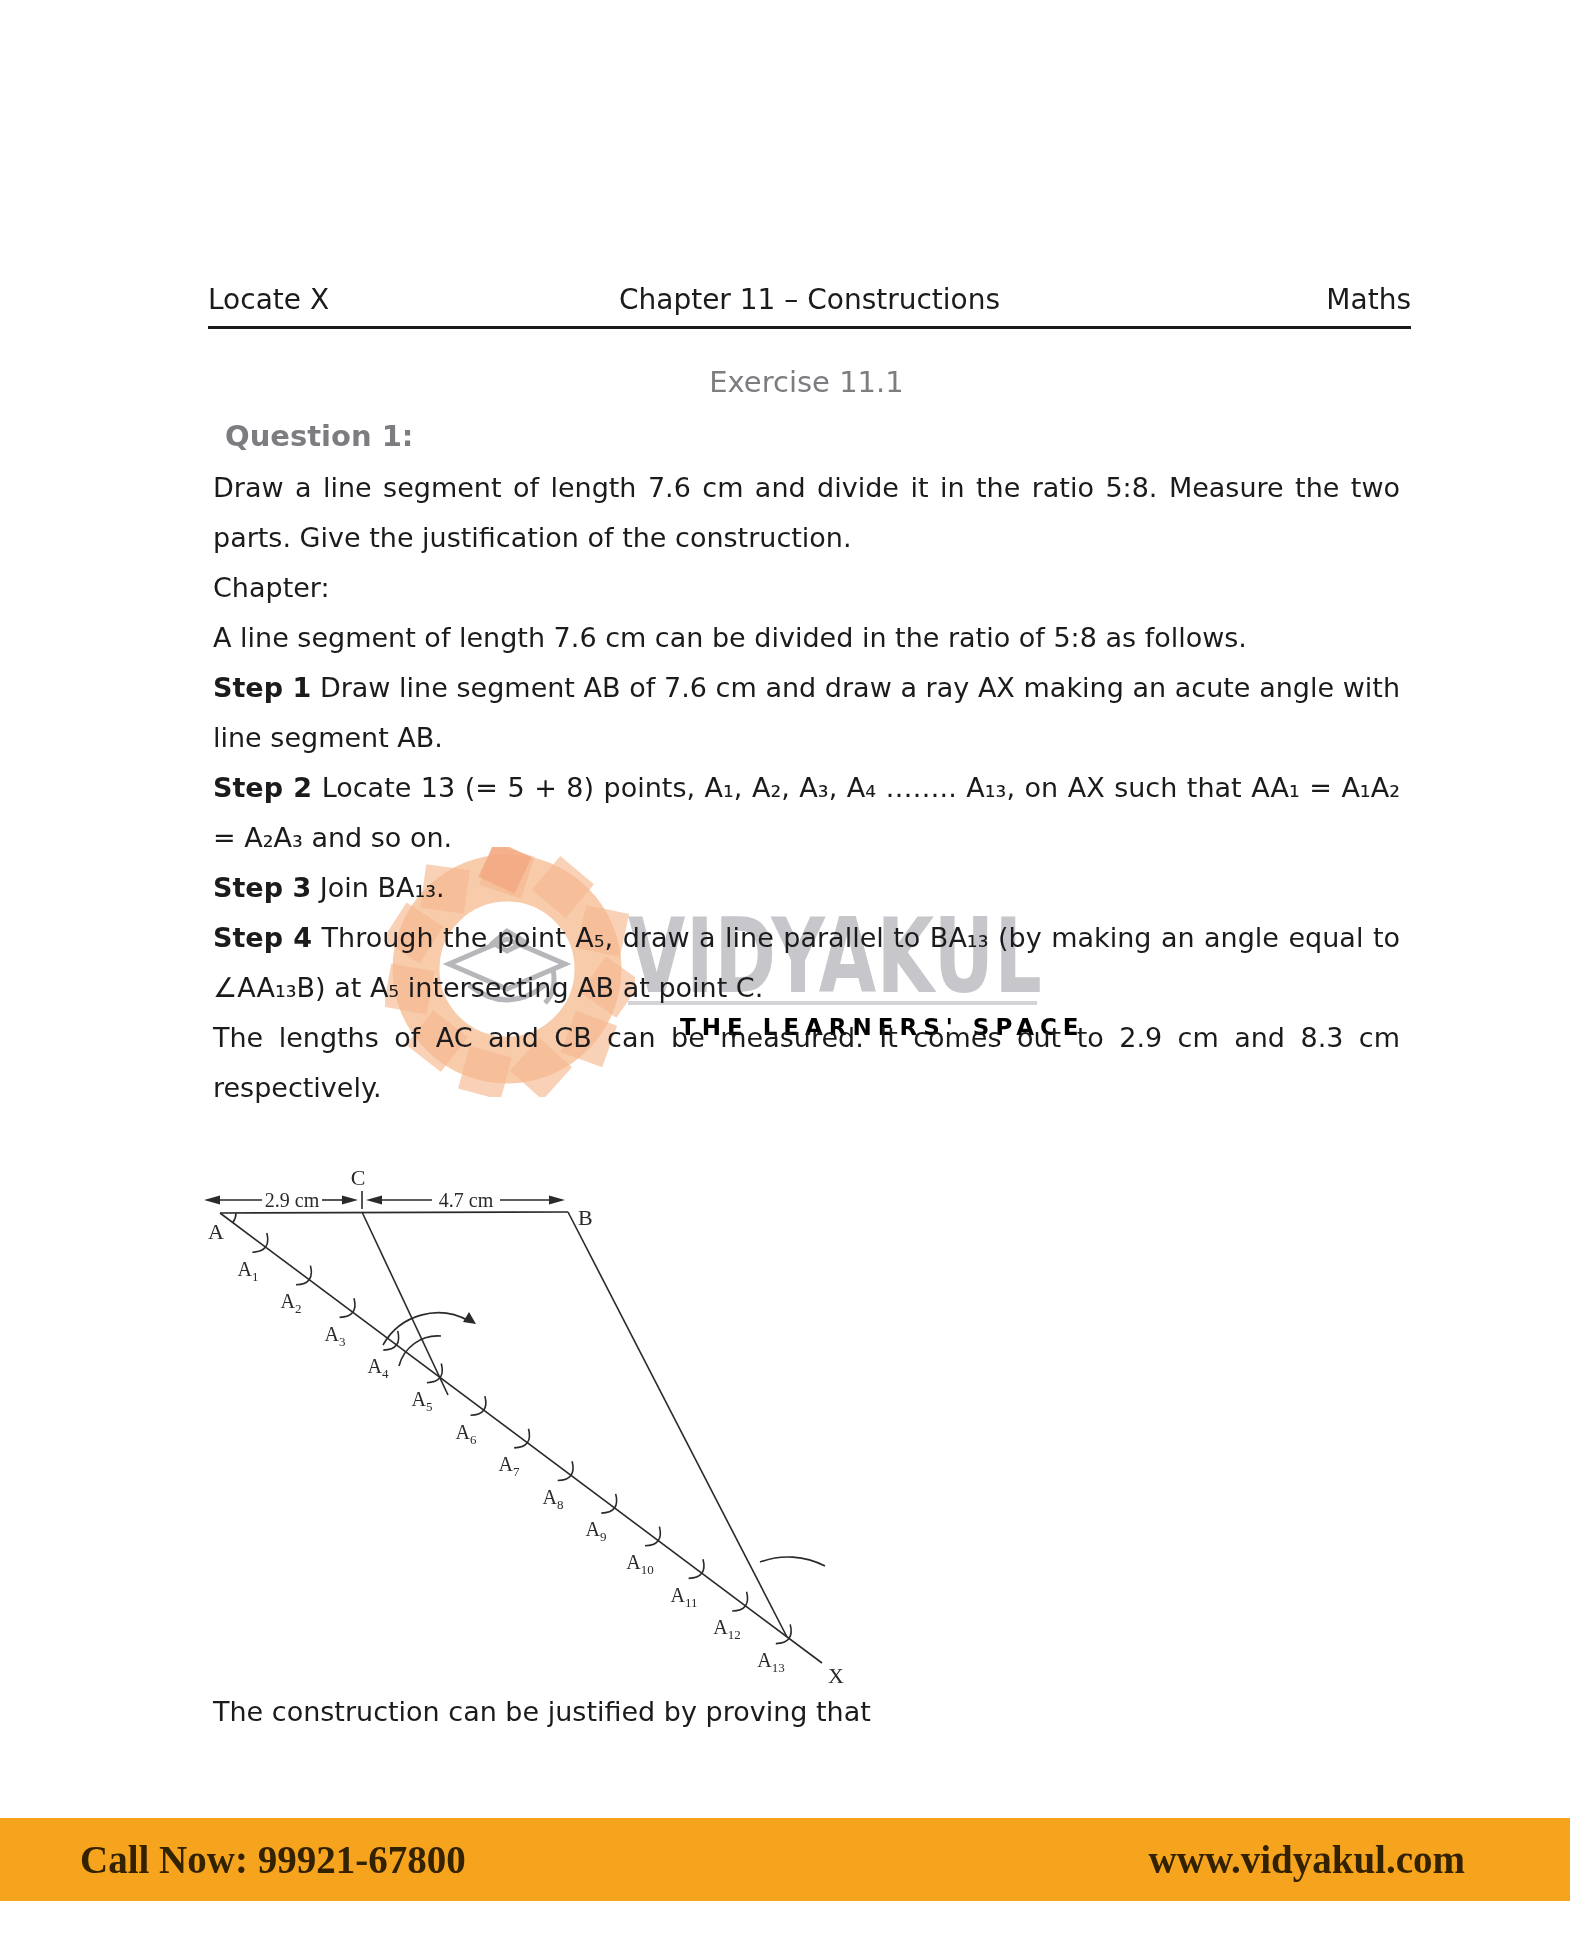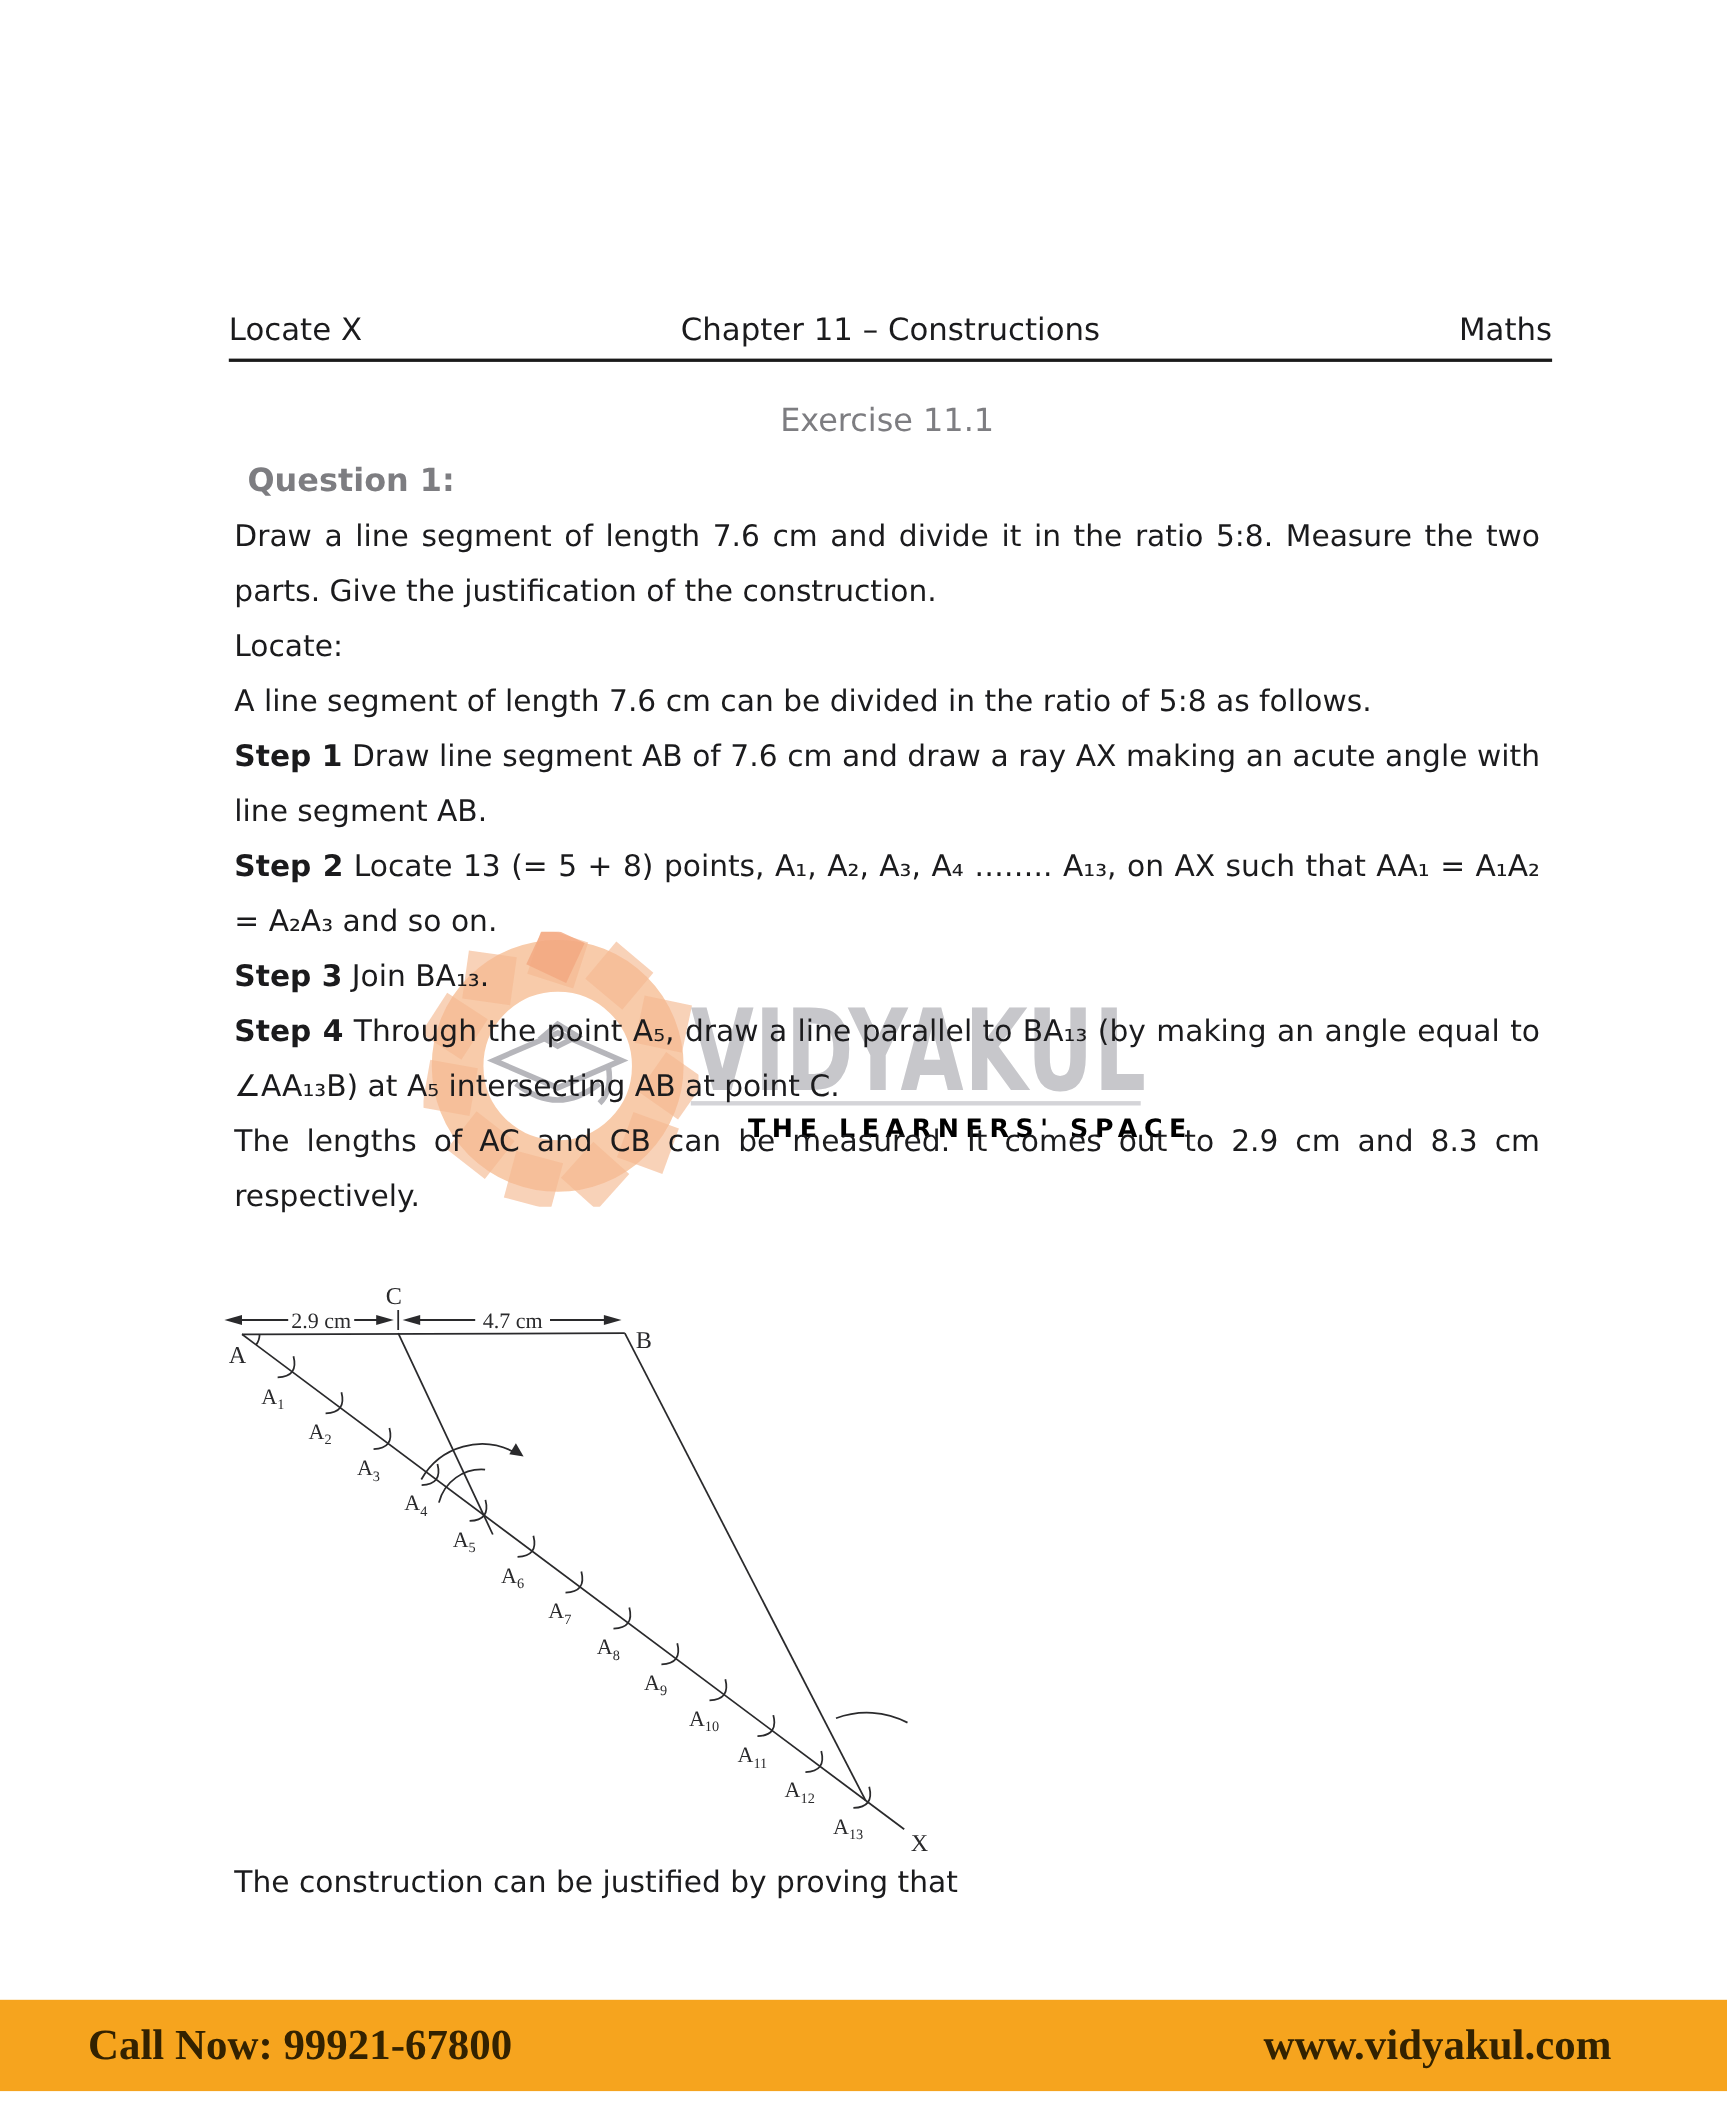--- a/index.html
+++ b/index.html
@@ -106,21 +106,21 @@
     <span class="center">Chapter 11 – Constructions</span>
     <span>Locate X</span>
     <span>Maths</span>
   </div>
 
   <div class="exercise-title">Exercise 11.1</div>
   <div class="question-label">Question 1:</div>
 
   <div class="content">
     <p>Draw a line segment of length 7.6 cm and divide it in the ratio 5:8. Measure the two parts. Give the justification of the construction.</p>
-    <p class="noj">Locate:</p>
+    <p class="noj">Chapter:</p>
     <p>A line segment of length 7.6 cm can be divided in the ratio of 5:8 as follows.</p>
     <p><b>Step 1</b><span> Draw line segment AB of 7.6 cm and draw a ray AX making an acute angle with line segment AB.</span></p>
     <p><b>Step 2</b><span> Locate 13 (= 5 + 8) points, A₁, A₂, A₃, A₄ …….. A₁₃, on AX such that AA₁ = A₁A₂ = A₂A₃ and so on.</span></p>
     <p class="noj"><b>Step 3</b><span> Join BA₁₃.</span></p>
     <p><b>Step 4</b><span> Through the point A₅, draw a line parallel to BA₁₃ (by making an angle equal to ∠AA₁₃B) at A₅ intersecting AB at point C.</span></p>
     <p>The lengths of AC and CB can be measured. It comes out to 2.9 cm and 8.3 cm respectively.</p>
   </div>
 
   <div class="figure">
     <svg width="720" height="545" viewBox="0 0 720 545">

